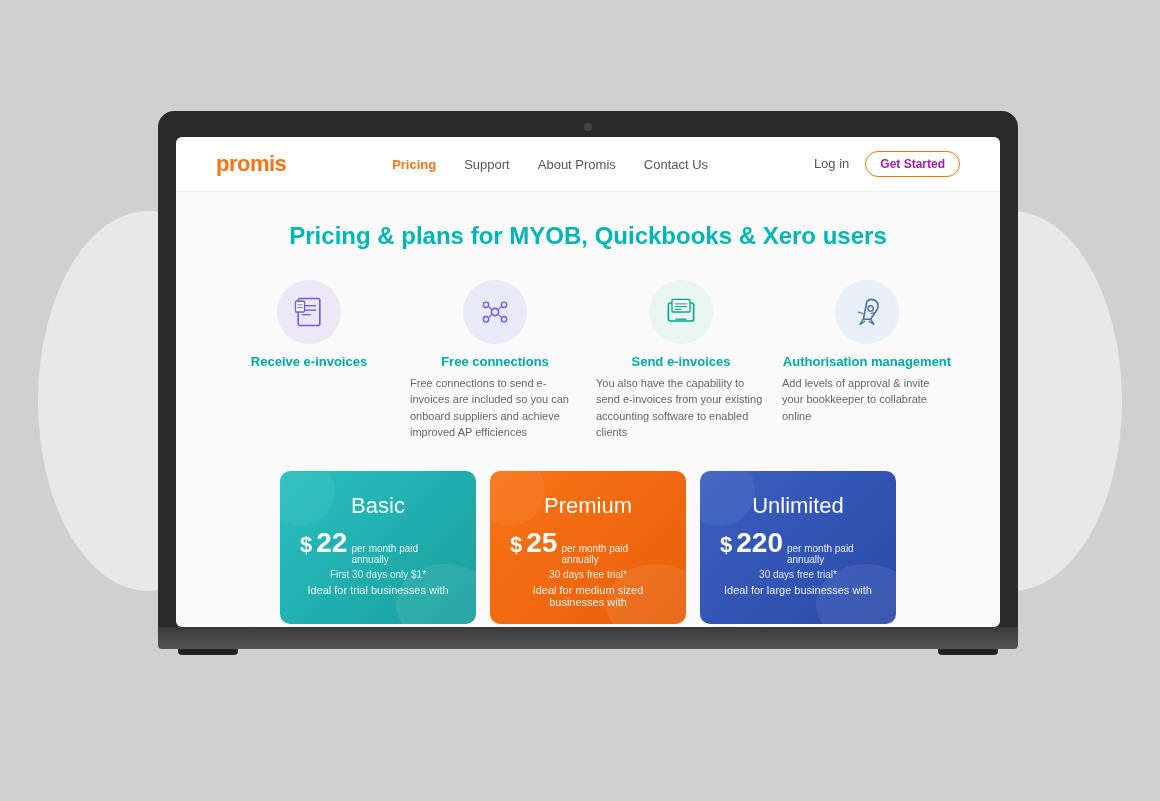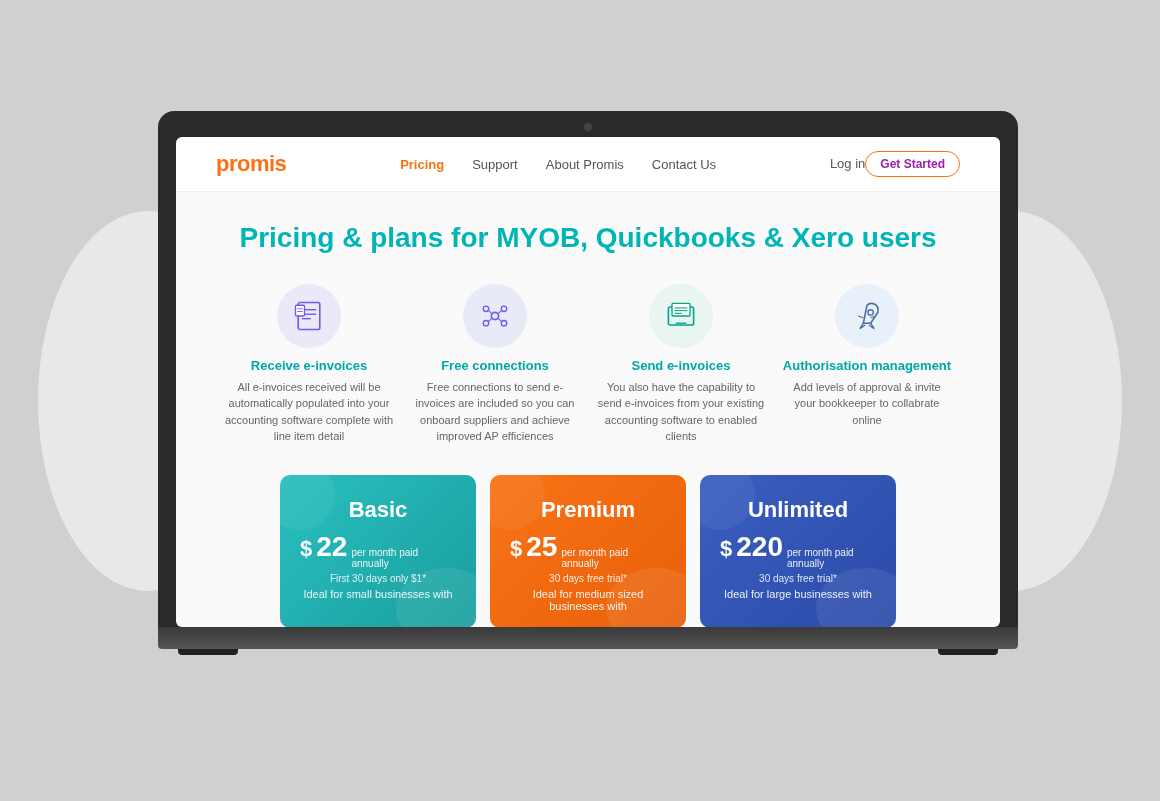--- a/index.html
+++ b/index.html
@@ -126,21 +126,21 @@
       color: #555;
       font-size: 13px;
     }
     .nav-links li a.active {
       color: #f97316;
       font-weight: 600;
     }
     .nav-right {
       display: flex;
       align-items: center;
-      gap: 0;
+      gap: 16px;
     }
     .nav-login {
       font-size: 13px;
       color: #555;
       text-decoration: none;
     }
     .nav-cta {
       font-size: 12px;
       color: #a21caf;
       border: 1.5px solid #f97316;
@@ -150,37 +150,36 @@
       font-weight: 600;
     }
 
     .site-main {
       padding: 30px 40px;
       background: #fafafa;
     }
 
     .page-headline {
       text-align: center;
-      font-size: 28px;
+      font-size: 24px;
       font-weight: 700;
       color: #00b5b5;
       margin-bottom: 30px;
     }
 
     .features-row {
       display: flex;
       justify-content: space-around;
       margin-bottom: 30px;
     }
 
     .feature-item {
       display: flex;
       flex-direction: column;
       align-items: center;
-      text-align: center;
       width: 170px;
     }
 
     .feature-icon-wrap {
       width: 64px;
       height: 64px;
       border-radius: 50%;
       display: flex;
       align-items: center;
       justify-content: center;
@@ -223,21 +222,21 @@
     }
     .card-premium {
       background: linear-gradient(135deg, #f97316, #e8600a);
     }
     .card-unlimited {
       background: linear-gradient(135deg, #3b5fc0, #2a4aa8);
     }
 
     .card-plan-name {
       font-size: 22px;
-      font-weight: 700;
+      font-weight: 400;
       color: #fff;
       margin-bottom: 8px;
       text-align: center;
     }
 
     .card-price-row {
       display: flex;
       align-items: baseline;
       gap: 4px;
       margin-bottom: 4px;
@@ -346,21 +345,20 @@
                   <rect x="8" y="5" width="24" height="30" rx="2" stroke="#6c5ce7" stroke-width="1.8" fill="none"></rect>
                   <line x1="12" y1="13" x2="28" y2="13" stroke="#6c5ce7" stroke-width="1.5"></line>
                   <line x1="12" y1="18" x2="28" y2="18" stroke="#6c5ce7" stroke-width="1.5"></line>
                   <line x1="12" y1="23" x2="22" y2="23" stroke="#6c5ce7" stroke-width="1.5"></line>
                   <rect x="5" y="8" width="10" height="12" rx="1" stroke="#6c5ce7" stroke-width="1.5" fill="white"></rect>
                   <line x1="7" y1="12" x2="13" y2="12" stroke="#6c5ce7" stroke-width="1"></line>
                   <line x1="7" y1="15" x2="13" y2="15" stroke="#6c5ce7" stroke-width="1"></line>
                 </svg>
               </div>
               <div class="feature-title">Receive e-invoices</div>
-              <div class="feature-desc">All e-invoices received will be automatically populated into your accounting software complete with line item detail</div>
             </div>
 
             <div class="feature-item">
               <div class="feature-icon-wrap feature-icon-lavender">
                 <svg class="icon-svg" viewBox="0 0 40 40" fill="none" xmlns="http://www.w3.org/2000/svg">
                   <circle cx="20" cy="20" r="4" stroke="#6c5ce7" stroke-width="1.8" fill="none"></circle>
                   <circle cx="10" cy="12" r="3" stroke="#6c5ce7" stroke-width="1.5" fill="none"></circle>
                   <circle cx="30" cy="12" r="3" stroke="#6c5ce7" stroke-width="1.5" fill="none"></circle>
                   <circle cx="10" cy="28" r="3" stroke="#6c5ce7" stroke-width="1.5" fill="none"></circle>
                   <circle cx="30" cy="28" r="3" stroke="#6c5ce7" stroke-width="1.5" fill="none"></circle>
@@ -411,21 +409,21 @@
             <div class="pricing-card card-basic">
               <div class="card-bg-pattern"></div>
               <div class="card-bg-pattern2"></div>
               <div class="card-plan-name">Basic</div>
               <div class="card-price-row">
                 <span class="card-currency">$</span>
                 <span class="card-amount">22</span>
                 <span class="card-period">per month paid annually</span>
               </div>
               <div class="card-trial">First 30 days only $1*</div>
-              <div class="card-description">Ideal for small businesses with</div>
+              <div class="card-description">Ideal for trial businesses with</div>
             </div>
 
             <div class="pricing-card card-premium">
               <div class="card-bg-pattern"></div>
               <div class="card-bg-pattern2"></div>
               <div class="card-plan-name">Premium</div>
               <div class="card-price-row">
                 <span class="card-currency">$</span>
                 <span class="card-amount">25</span>
                 <span class="card-period">per month paid annually</span>

